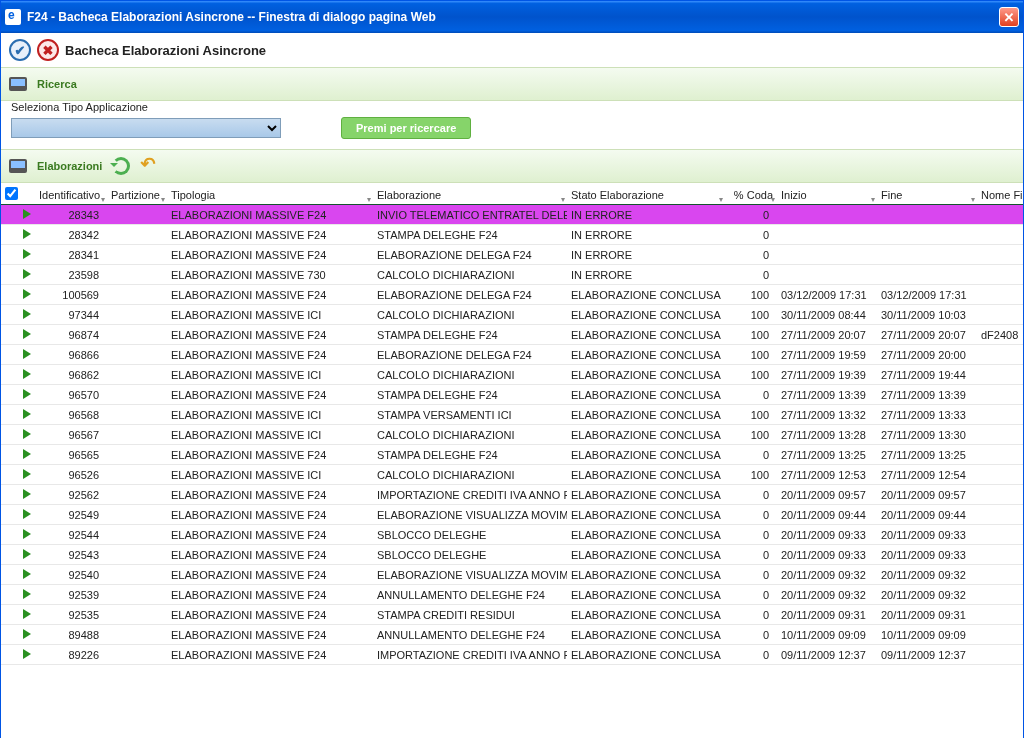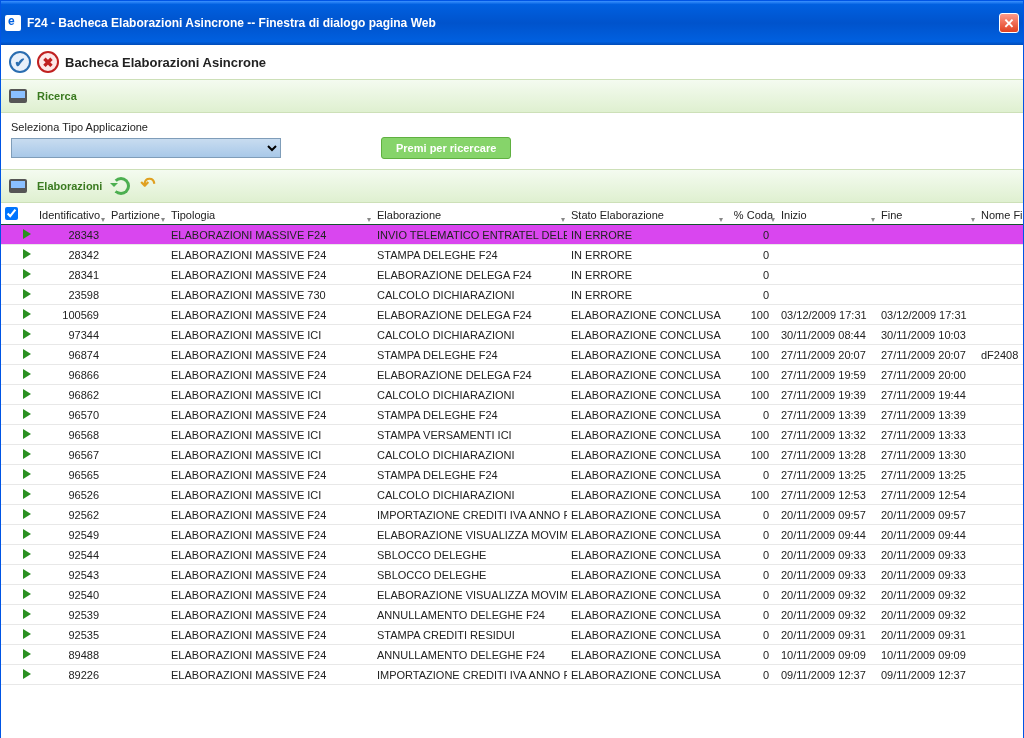--- a/index.html
+++ b/index.html
@@ -1,20 +1,20 @@
 <!DOCTYPE html>
 <html><head>
 <meta charset="utf-8">
 <style>
 * { box-sizing: border-box; margin: 0; padding: 0; }
 body { font-family: Tahoma, Arial, sans-serif; font-size: 11px; background: #fff; overflow: hidden; }
 
 .window { width: 1024px; height: 738px; border: 1px solid #0055e5; background: #fff; position: relative; }
 
-.titlebar { height: 44px; background: linear-gradient(to bottom, #3a91ff 0%, #0060e0 8%, #0053cc 50%, #0060e0 92%, #004bb8 100%); display: flex; align-items: center; padding: 0 4px; color: #fff; }
+.titlebar { height: 32px; background: linear-gradient(to bottom, #3a91ff 0%, #0060e0 8%, #0053cc 50%, #0060e0 92%, #004bb8 100%); display: flex; align-items: center; padding: 0 4px; color: #fff; }
 .titlebar .ie-icon { width: 16px; height: 16px; margin-right: 6px; background: #fff; border-radius: 2px; position: relative; }
 .titlebar .ie-icon::after { content: "e"; color: #0060e0; font-weight: bold; font-size: 12px; position: absolute; left: 3px; top: -1px; }
 .titlebar .title { font-weight: bold; font-size: 12px; flex: 1; }
 .titlebar .close { width: 20px; height: 20px; background: linear-gradient(to bottom, #ff9a8a, #e04020); border: 1px solid #fff; border-radius: 3px; display: flex; align-items: center; justify-content: center; color: #fff; font-weight: bold; font-size: 13px; cursor: pointer; }
 
 .content { background: #fff; height: calc(100% - 28px); overflow: auto; }
 
 .page-header { display: flex; align-items: center; padding: 6px 8px; gap: 6px; }
 .page-header .btn-circle { width: 22px; height: 22px; border-radius: 50%; border: 2px solid; display: flex; align-items: center; justify-content: center; font-weight: bold; font-size: 13px; cursor: pointer; }
 .page-header .btn-ok { border-color: #2a6db0; color: #2a6db0; background: #e8f0fa; }
@@ -23,23 +23,23 @@
 
 .section-bar { height: 24px; background: linear-gradient(to bottom, #f4fbf0, #dff0d0); border-top: 1px solid #cde0b8; border-bottom: 1px solid #cde0b8; display: flex; align-items: center; padding: 16px 8px; gap: 10px; }
 .section-bar .sec-icon { width: 18px; height: 14px; background: #555; border-radius: 2px; position: relative; }
 .section-bar .sec-icon::after { content: ""; position: absolute; inset: 2px 2px 5px 2px; background: #8ac0ff; }
 .section-bar .sec-title { font-weight: bold; color: #3a7a20; font-size: 11px; }
 .section-bar .refresh-icon { width: 18px; height: 18px; border-radius: 50%; border: 3px solid #4caf50; border-left-color: transparent; position: relative; cursor: pointer; }
 .section-bar .refresh-icon::after { content: ""; position: absolute; left: -5px; top: 3px; border: 4px solid transparent; border-top-color: #4caf50; }
 .section-bar .back-icon { width: 20px; height: 16px; position: relative; cursor: pointer; }
 .section-bar .back-icon::before { content: "↶"; color: #e0a020; font-size: 18px; line-height: 12px; font-weight: bold; }
 
-.search-area { padding: 8px 10px 10px 10px; }
+.search-area { padding: 0 10px 10px 10px; }
 .search-label { font-size: 11px; color: #222; margin-bottom: 4px; }
-.search-row { display: flex; align-items: center; gap: 100px; }
+.search-row { display: flex; align-items: center; gap: 60px; }
 .search-select { width: 270px; height: 20px; border: 1px solid #7f9db9; background: linear-gradient(to bottom, #c8dcf0, #a8c8e8); font-size: 11px; }
 .search-btn { padding: 4px 14px; min-width: 96px; background: #86d46a; border: 1px solid #5fb040; border-radius: 3px; color: #fff; font-weight: bold; font-size: 11px; cursor: pointer; text-align: center; line-height: 12px; }
 
 .grid { width: 100%; border-collapse: collapse; table-layout: fixed; }
 .grid th { text-align: left; font-weight: normal; font-size: 11px; color: #222; background: #fff; border-bottom: 1px solid #14532d; padding: 4px 4px 2px 4px; position: relative; white-space: nowrap; overflow: hidden; }
 .grid th .sort { position: absolute; right: 2px; bottom: 0; font-size: 8px; color: #888; }
 .grid td { font-size: 11px; color: #222; padding: 2px 4px; border-bottom: 1px solid #e8e8e8; white-space: nowrap; overflow: hidden; text-overflow: clip; height: 20px; }
 .grid tbody tr:nth-child(1) td { background: #d946ef; }
 .grid .col-chk { width: 18px; }
 .grid .col-play { width: 16px; }

